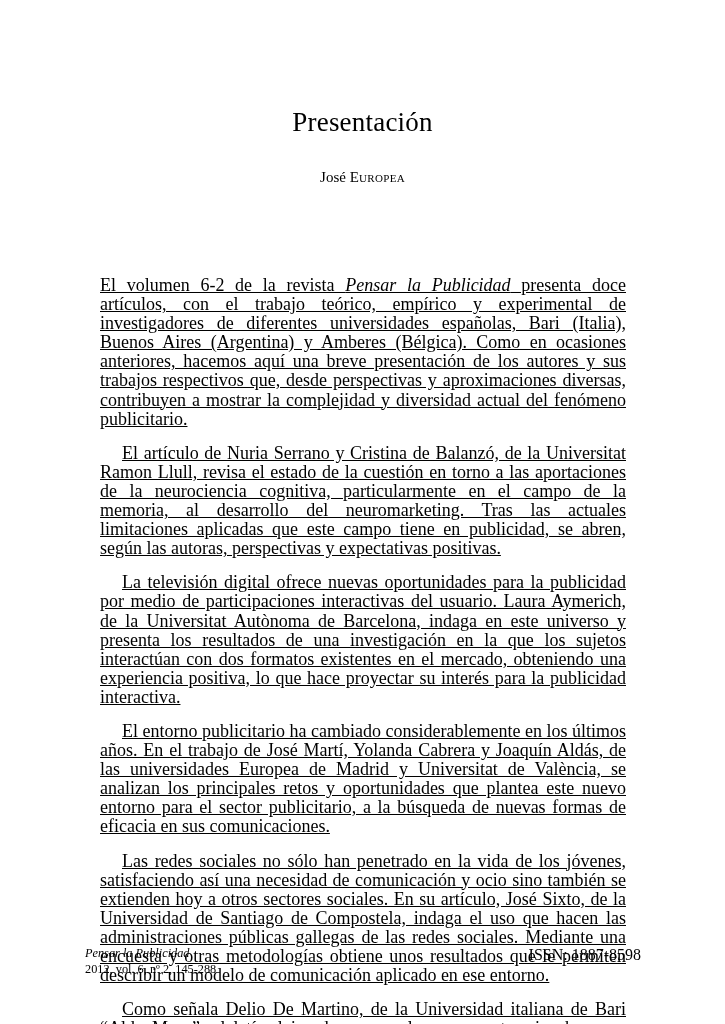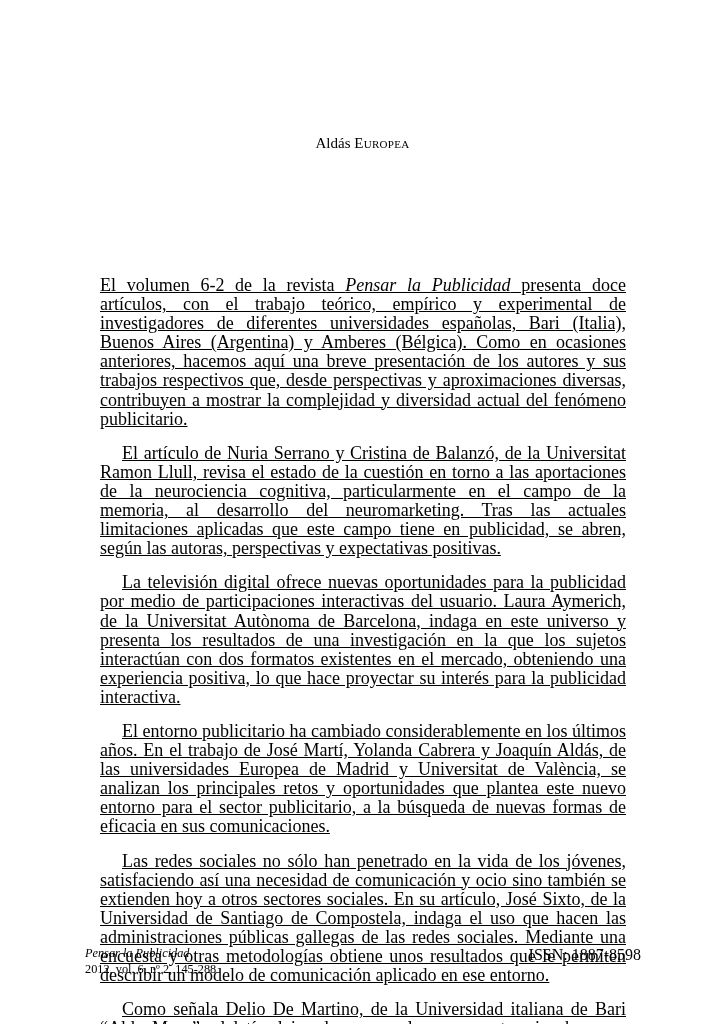--- a/index.html
+++ b/index.html
@@ -112,22 +112,23 @@
     line-height: 15.6px;
     white-space: nowrap;
   }
 </style>
 </head>
 <body>
 
 <div class="page">
 
   <div class="title-block">
+    <h1 class="doc-title">Presentación</h1>
     <p class="byline">
-      <span class="given">Aldás </span><span class="surname">Europea</span>
+      <span class="given">José </span><span class="surname">Europea</span>
     </p>
   </div>
 
   <div class="body-block">
 
     <p class="first">
       <span>El volumen 6-2 de la revista </span><em>Pensar la Publicidad</em><span> presenta doce artículos, con el trabajo teórico, empírico y experimental de investigadores de diferentes universidades españolas, Bari (Italia), Buenos Aires (Argentina) y Amberes (Bélgica). Como en ocasiones anteriores, hacemos aquí una breve presentación de los autores y sus trabajos respectivos que, desde perspectivas y aproximaciones diversas, contribuyen a mostrar la complejidad y diversidad actual del fenómeno publicitario.</span>
     </p>
 
     <p>El artículo de Nuria Serrano y Cristina de Balanzó, de la Universitat Ramon Llull, revisa el estado de la cuestión en torno a las aportaciones de la neurociencia cognitiva, particularmente en el campo de la memoria, al desarrollo del neuromarketing. Tras las actuales limitaciones aplicadas que este campo tiene en publicidad, se abren, según las autoras, perspectivas y expectativas positivas.</p>

